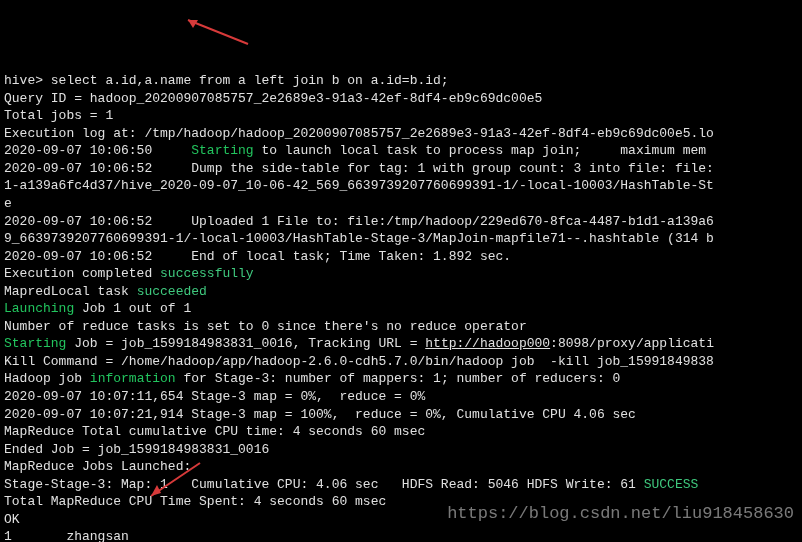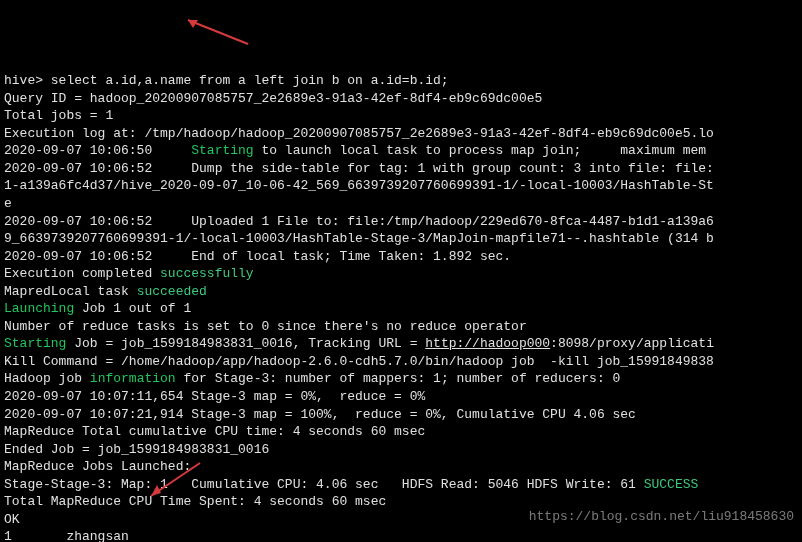--- a/index.html
+++ b/index.html
@@ -24,21 +24,21 @@
       position: absolute;
       pointer-events: none;
     }
     .arrow1 { left: 180px; top: 16px; }
     .arrow2 { left: 145px; top: 460px; }
     .watermark {
       position: absolute;
       right: 8px;
       bottom: 16px;
       color: rgba(220,220,220,0.55);
-      font-size: 13px;
+      font-size: 17px;
       font-family: "Consolas", "Courier New", monospace;
     }
   </style>
 </head>
 <body>
 
 
 
 <div id="terminal"><div class="term-line"><span>hive&gt; select a.id,a.name from a left join b on a.id=b.id;</span></div><div class="term-line"><span>Query ID = hadoop_20200907085757_2e2689e3-91a3-42ef-8df4-eb9c69dc00e5</span></div><div class="term-line"><span>Total jobs = 1</span></div><div class="term-line"><span>Execution log at: /tmp/hadoop/hadoop_20200907085757_2e2689e3-91a3-42ef-8df4-eb9c69dc00e5.lo</span></div><div class="term-line"><span>2020-09-07 10:06:50     </span><span class="kw-cyan">Starting</span><span> to launch local task to process map join;     maximum mem</span></div><div class="term-line"><span>2020-09-07 10:06:52     Dump the side-table for tag: 1 with group count: 3 into file: file:</span></div><div class="term-line"><span>1-a139a6fc4d37/hive_2020-09-07_10-06-42_569_6639739207760699391-1/-local-10003/HashTable-St</span></div><div class="term-line"><span>e</span></div><div class="term-line"><span>2020-09-07 10:06:52     Uploaded 1 File to: file:/tmp/hadoop/229ed670-8fca-4487-b1d1-a139a6</span></div><div class="term-line"><span>9_6639739207760699391-1/-local-10003/HashTable-Stage-3/MapJoin-mapfile71--.hashtable (314 b</span></div><div class="term-line"><span>2020-09-07 10:06:52     End of local task; Time Taken: 1.892 sec.</span></div><div class="term-line"><span>Execution completed </span><span class="kw-green">successfully</span></div><div class="term-line"><span>MapredLocal task </span><span class="kw-green">succeeded</span></div><div class="term-line"><span class="kw-cyan">Launching</span><span> Job 1 out of 1</span></div><div class="term-line"><span>Number of reduce tasks is set to 0 since there's no reduce operator</span></div><div class="term-line"><span class="kw-cyan">Starting</span><span> Job = job_1599184983831_0016, Tracking URL = </span><span class="underline">http://hadoop000</span><span>:8098/proxy/applicati</span></div><div class="term-line"><span>Kill Command = /home/hadoop/app/hadoop-2.6.0-cdh5.7.0/bin/hadoop job  -kill job_15991849838</span></div><div class="term-line"><span>Hadoop job </span><span class="kw-cyan">information</span><span> for Stage-3: number of mappers: 1; number of reducers: 0</span></div><div class="term-line"><span>2020-09-07 10:07:11,654 Stage-3 map = 0%,  reduce = 0%</span></div><div class="term-line"><span>2020-09-07 10:07:21,914 Stage-3 map = 100%,  reduce = 0%, Cumulative CPU 4.06 sec</span></div><div class="term-line"><span>MapReduce Total cumulative CPU time: 4 seconds 60 msec</span></div><div class="term-line"><span>Ended Job = job_1599184983831_0016</span></div><div class="term-line"><span>MapReduce Jobs Launched:</span></div><div class="term-line"><span>Stage-Stage-3: Map: 1   Cumulative CPU: 4.06 sec   HDFS Read: 5046 HDFS Write: 61 </span><span class="kw-green">SUCCESS</span></div><div class="term-line"><span>Total MapReduce CPU Time Spent: 4 seconds 60 msec</span></div><div class="term-line"><span>OK</span></div><div class="term-line"><span>1       zhangsan</span></div></div>
 

